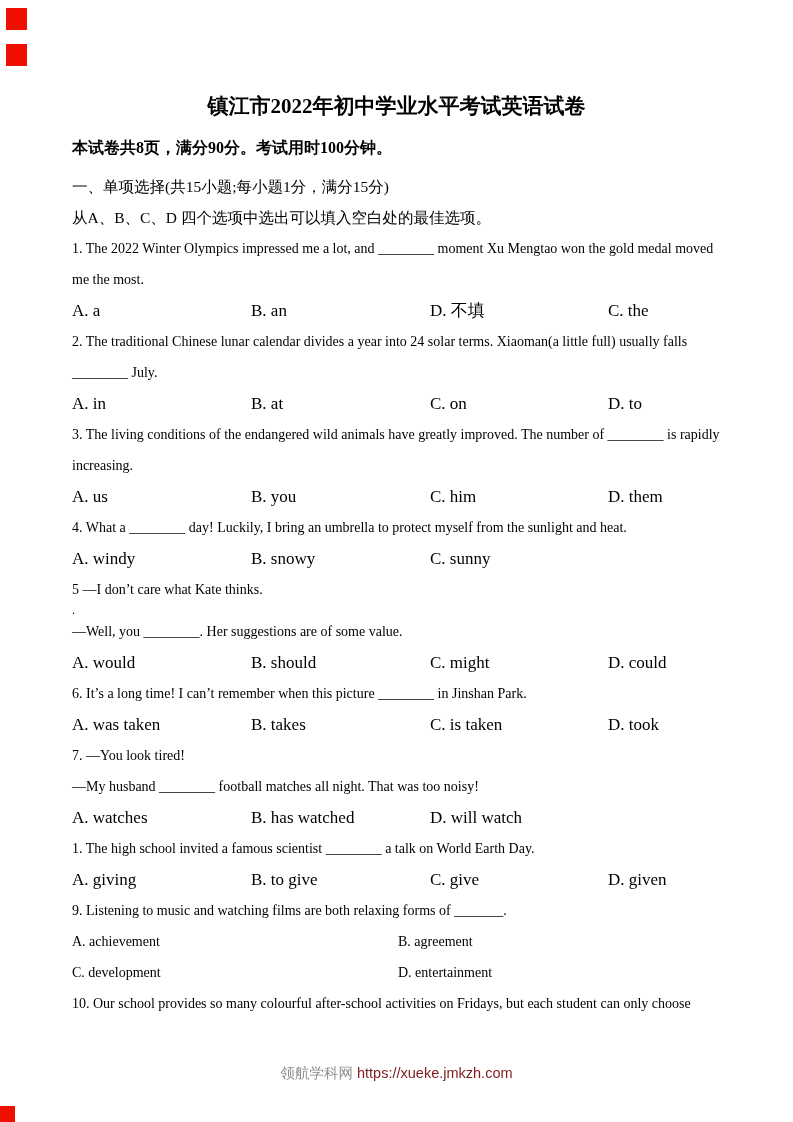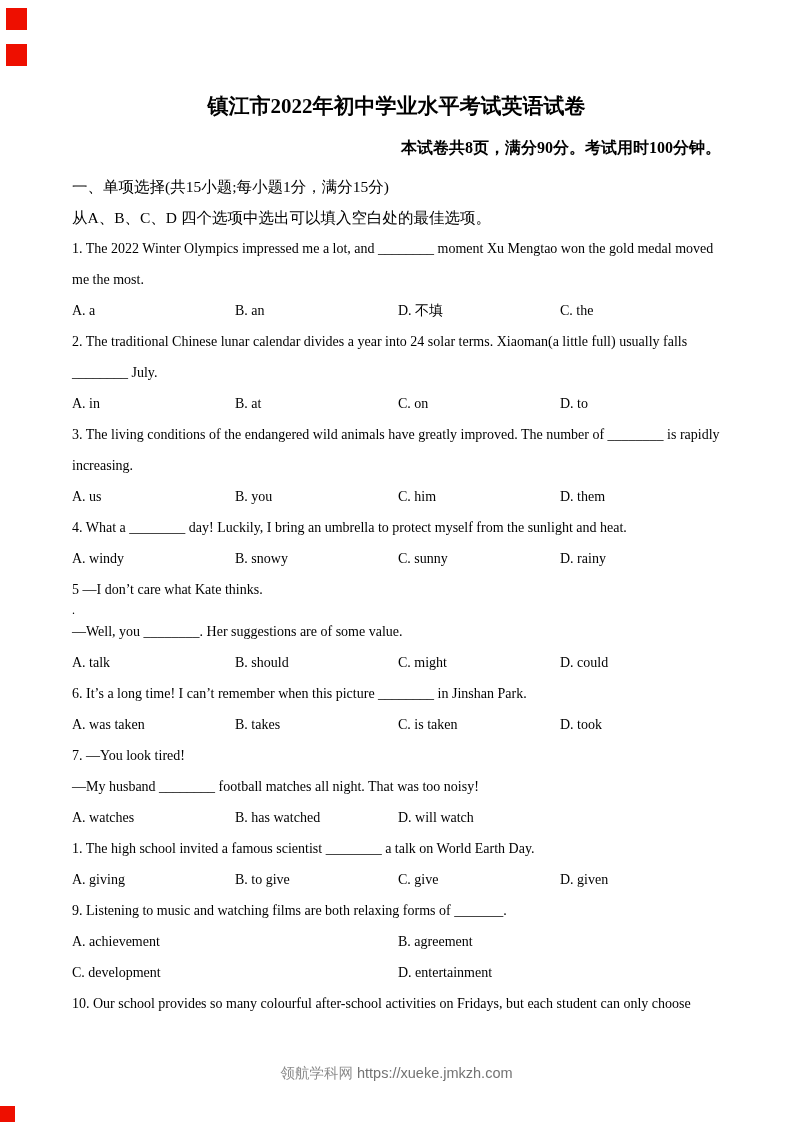--- a/index.html
+++ b/index.html
@@ -21,21 +21,21 @@
     line-height: 26px;
     font-size: 21px;
     font-weight: 700;
     text-align: center;
   }
   .subtitle {
     margin-top: 18px;
     line-height: 22px;
     font-size: 16px;
     font-weight: 700;
-    text-align: right;
+    text-align: left;
   }
   .sec-heading, .sec-instruction {
     height: 31px;
     line-height: 31px;
     font-size: 15.5px;
     font-weight: 400;
     white-space: nowrap;
   }
   .sec-heading { margin-top: 12px; }
 
@@ -48,41 +48,42 @@
   .mini {
     height: 11px;
     line-height: 11px;
     font-size: 12px;
   }
   .opts4 {
     display: grid;
     grid-template-columns: 163px 163px 162px auto;
     height: 31px;
     line-height: 31px;
-    font-size: 14px;
-    white-space: nowrap;
+    font-size: 17px;
+    white-space: nowrap;
+    gap: 16px;
   }
   .opts2 {
     display: grid;
     grid-template-columns: 326px auto;
     height: 31px;
     line-height: 31px;
     font-size: 14px;
     white-space: nowrap;
   }
   .opt { display: block; }
 
   .footer {
     margin-top: 45px;
     text-align: center;
     font-size: 14.5px;
     color: #8d8d8d;
     font-family: "Liberation Sans", "DejaVu Sans", sans-serif;
   }
-  .footer .url { color: #737373; text-decoration: none; }
+  .footer .url { color: #7f1d1d; text-decoration: none; }
 
   .marker { position: absolute; background: #ee0f00; }
   .marker-1 { left: 6px; top: 8px;   width: 21px; height: 22px; }
   .marker-2 { left: 6px; top: 44px;  width: 21px; height: 22px; }
   .marker-3 { left: 0;   top: 1106px; width: 15px; height: 16px; }
 </style>
 </head>
 <body>
 
 <div class="page">
@@ -130,30 +131,29 @@
         <span class="opt">D. them</span>
       </div>
     </section>
 
     <section class="q">
       <p class="line">4. What a ________ day! Luckily, I bring an umbrella to protect myself from the sunlight and heat.</p>
       <div class="opts4">
         <span class="opt">A. windy</span>
         <span class="opt">B. snowy</span>
         <span class="opt">C. sunny</span>
-        <span class="opt">D. rainy</span>
       </div>
     </section>
 
     <section class="q">
       <p class="line">5  —I don’t care what Kate thinks.</p>
       <p class="mini">.</p>
       <p class="line">—Well, you ________. Her suggestions are of some value.</p>
       <div class="opts4">
-        <span class="opt">A. talk</span>
+        <span class="opt">A. would</span>
         <span class="opt">B. should</span>
         <span class="opt">C. might</span>
         <span class="opt">D. could</span>
       </div>
     </section>
 
     <section class="q">
       <p class="line">6. It’s a long time! I can’t remember when this picture ________ in Jinshan Park.</p>
       <div class="opts4">
         <span class="opt">A. was taken</span>

